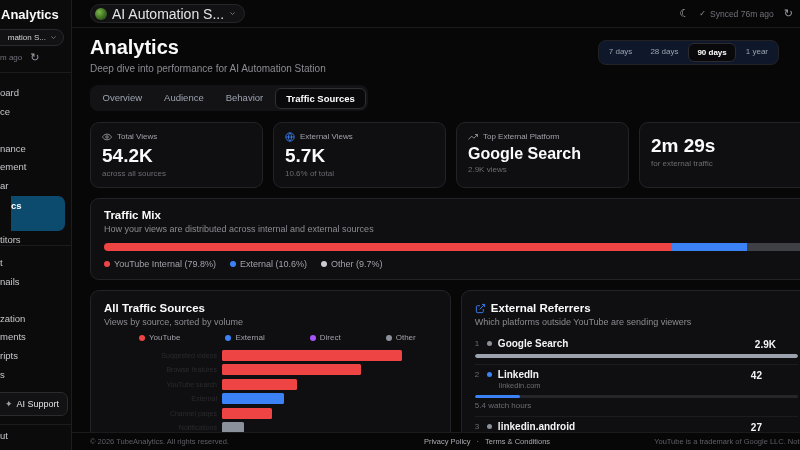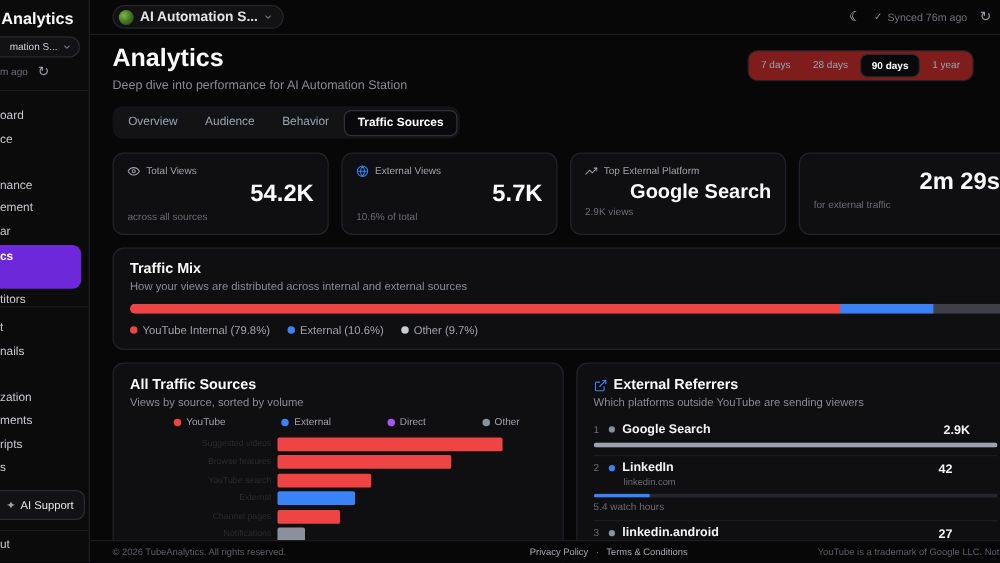--- a/index.html
+++ b/index.html
@@ -13,59 +13,59 @@
   .logo { position:absolute; top:7px; left:1px; font-size:13px; font-weight:bold; color:#fafafa; white-space:nowrap; }
   .sb-pill { position:absolute; top:29px; left:-40px; width:104px; height:17px; border:1px solid #2a2a2e;
     border-radius:9px; background:#121214; display:flex; align-items:center; justify-content:flex-end;
     gap:4px; padding-right:6px; font-size:8px; color:#d4d4d8; white-space:nowrap; }
   .sb-sync { position:absolute; top:51px; left:0; font-size:8px; color:#71717a; display:flex; align-items:center; gap:8px; }
   .sb-sync .refresh { font-size:11px; color:#a1a1aa; }
   .sb-div { position:absolute; left:0; right:0; height:1px; background:#1c1c1e; }
   .nav1 { position:absolute; top:84px; left:0; right:6px; }
   .nav2 { position:absolute; top:254px; left:0; right:6px; }
   .nav-item { height:18.6px; line-height:18.6px; font-size:9.5px; color:#c8c8cc; white-space:nowrap; cursor:pointer; }
-  .nav-item.active { background:#6d28d9; border-radius:0 7px 7px 0; color:#fff; font-weight:bold; height:35px; line-height:20px; }
+  .nav-item.active { background:#0c4a6e; border-radius:0 7px 7px 0; color:#fff; font-weight:bold; height:35px; line-height:20px;margin-left:11px; }
   .ai-btn { position:absolute; top:392px; left:-14px; width:82px; height:24px; border:1px solid #2b2b2f;
     border-radius:7px; background:#121214; display:flex; align-items:center; justify-content:flex-end;
     gap:4px; padding-right:8px; font-size:9px; color:#e4e4e7; }
   .ai-btn .spark { color:#a1a1aa; font-size:9px; }
   .sb-bottom { position:absolute; top:430px; left:0; font-size:9.5px; color:#c8c8cc; }
 
   
   .main { width:758px; position:relative; background:#070708; }
   .topbar { height:28px; border-bottom:1px solid #1b1b1d; display:flex; align-items:center;
     padding:0 37px 0 18px; }
   .ch-pill { display:flex; align-items:center; gap:5px; height:19px; padding:0 8px 0 4px;
     border:1px solid #262629; border-radius:10px; background:#121214; cursor:pointer; }
   .avatar { width:12px; height:12px; border-radius:50%;
     background:radial-gradient(circle at 35% 35%, #7db84a 0%, #3f6d22 55%, #204310 100%); }
-  .ch-pill .ch-label { font-size:11px; color:#e4e4e7; white-space:nowrap;font-weight:bold; }
+  .ch-pill .ch-label { font-size:14px; color:#e4e4e7; white-space:nowrap; }
   .top-right { margin-left:auto; display:flex; align-items:center; gap:10px; }
   .moon { font-size:11px; color:#d4d4d8; cursor:pointer; }
   .sync { font-size:8.5px; color:#71717a; display:flex; gap:4px; align-items:center; }
   .sync .chk { color:#8a8f98; font-size:8px; }
   .refresh-btn { font-size:11px; color:#a1a1aa; cursor:pointer; }
 
   .content { padding:8px 0 0 18px; width:740px; }
   .page-head { display:flex; align-items:flex-start; }
   .page-title { font-size:20px; font-weight:bold; color:#fafafa; }
   .page-sub { font-size:10px; color:#8b8b92; margin-top:4px; }
   .ranges { margin-left:auto; margin-right:33px; margin-top:4px; display:flex; gap:2px;
-    background:#7f1d1d; border:1px solid #222226; border-radius:8px; padding:2px; }
+    background:#0f172a; border:1px solid #222226; border-radius:8px; padding:2px; }
   .range-btn { font-size:8px; color:#9ca3af; padding:4px 8px; border-radius:6px; cursor:pointer; white-space:nowrap; }
   .range-btn.active { background:#09090b; color:#fff; font-weight:bold; border:1px solid #2c2c30; }
 
   .tabs { margin-top:11px; display:inline-flex; gap:2px; background:#131316; border-radius:8px; padding:2.5px; }
   .tab { font-size:9.5px; color:#9ca3af; padding:4px 10px; border-radius:6px; cursor:pointer; white-space:nowrap; }
   .tab.active { background:#09090b; color:#fff; font-weight:bold; border:1px solid #303034; }
 
   .kpis { margin-top:11px; display:flex; gap:10px; }
   .kpi { width:178px; background:#0f0f11; border:1px solid #232327; border-radius:9px; padding:9px 11px; }
   .kpi-top { display:flex; align-items:flex-start; gap:5px; font-size:8px; color:#a1a1aa; }
-  .kpi-val { font-size:19px; font-weight:bold; color:#fafafa; margin-top:3px; white-space:nowrap;text-align:right; }
+  .kpi-val { font-size:19px; font-weight:bold; color:#fafafa; margin-top:3px; white-space:nowrap; }
   .kpi-val.small { font-size:16px; }
   .kpi-sub { font-size:8px; color:#6b6b72; margin-top:2px; }
   .icn { display:inline-flex; }
 
   .card { background:#0f0f11; border:1px solid #232327; border-radius:9px; }
   .mix-card { margin-top:10px; width:740px; padding:10px 13px; }
   .card-title { font-size:11.5px; font-weight:bold; color:#fafafa; }
   .card-sub { font-size:9px; color:#8b8b92; margin-top:3px; }
   .mix-bar { margin-top:9px; height:8px; border-radius:4px; overflow:hidden; display:flex; width:712px; }
   .mix-seg { height:100%; }

